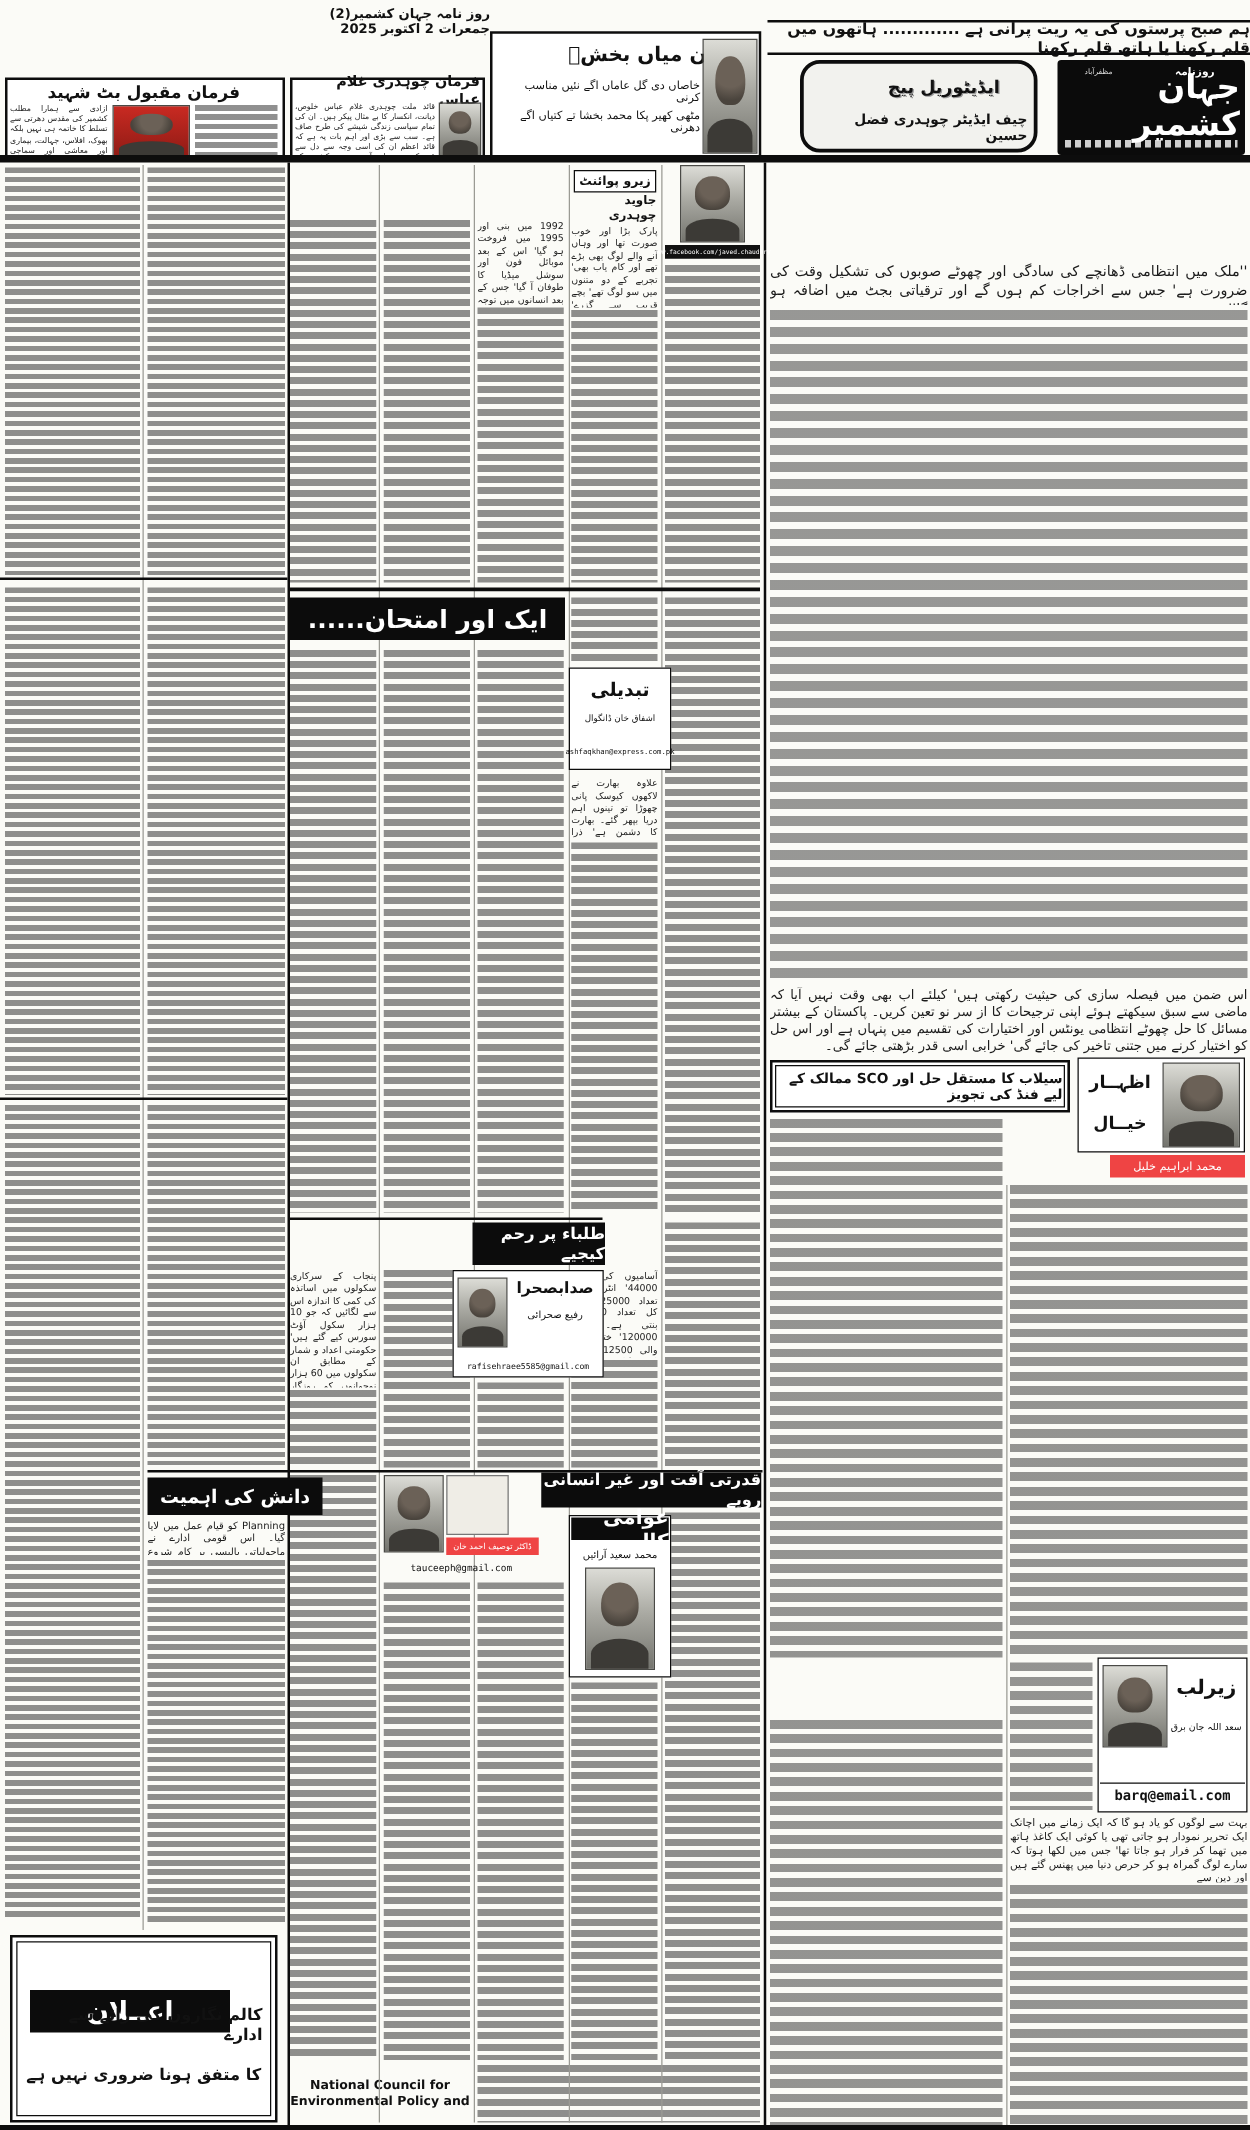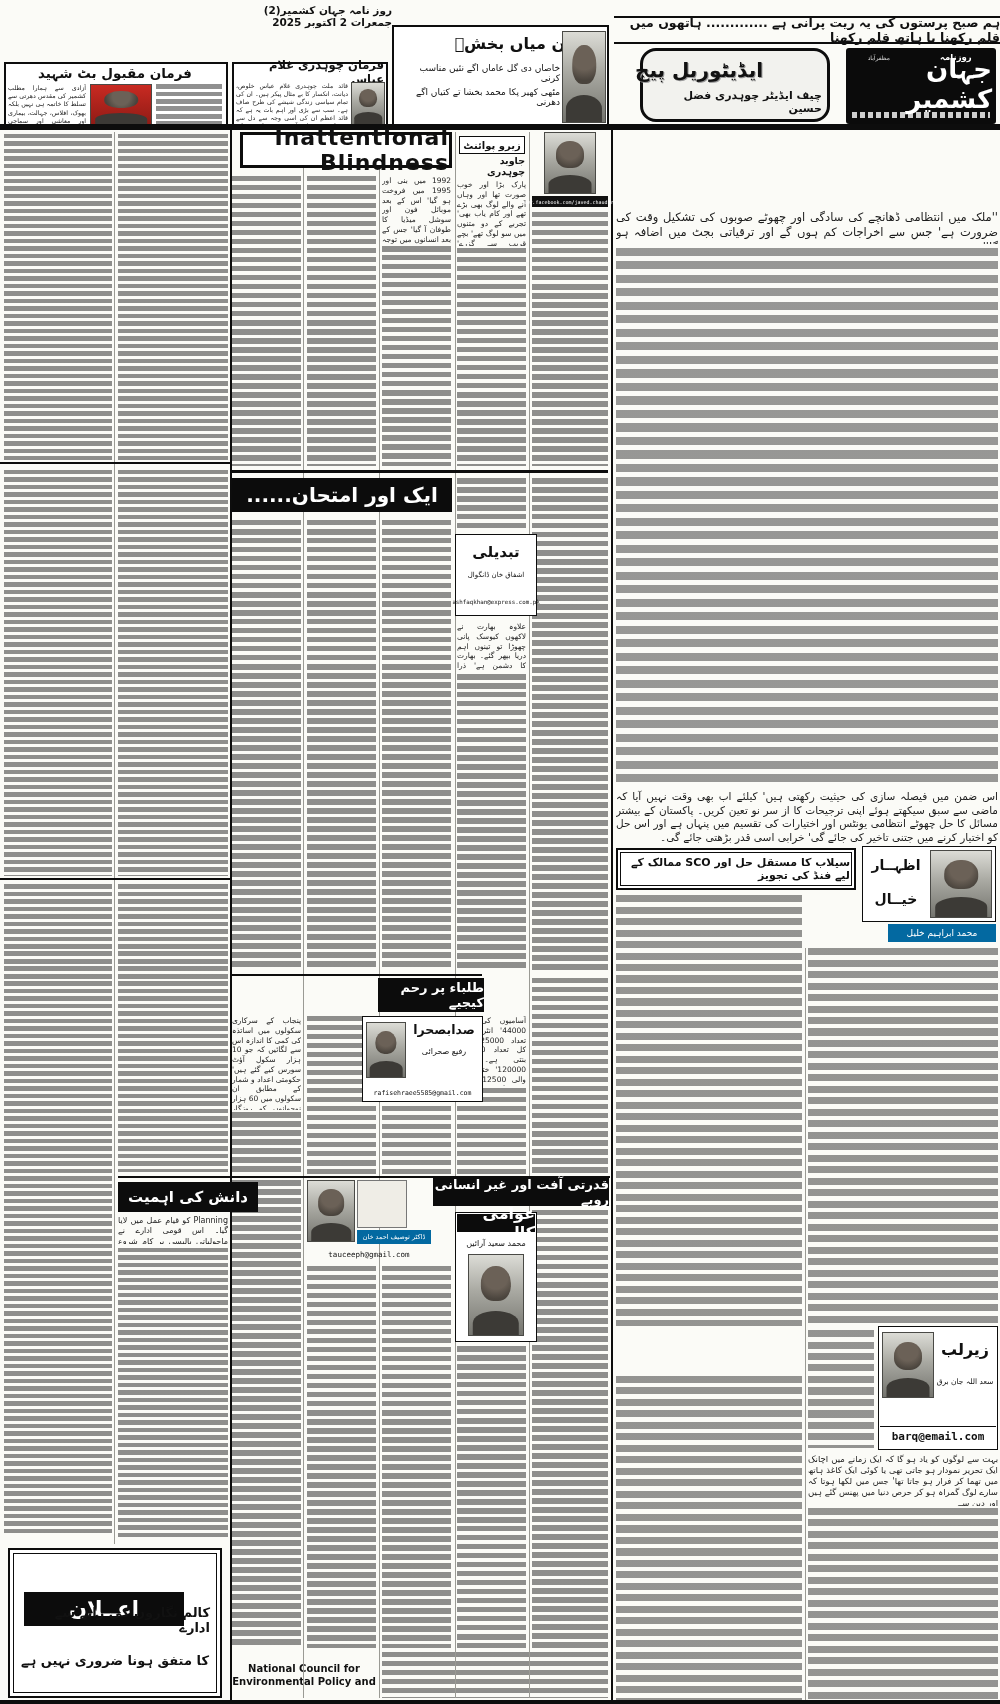--- a/index.html
+++ b/index.html
@@ -19,21 +19,21 @@
   .tx-m{background:repeating-linear-gradient(to bottom,rgba(35,35,35,.52) 0 7px,transparent 7px 11.5px)}
   .tx-w{background:repeating-linear-gradient(to bottom,rgba(35,35,35,.5) 0 8px,transparent 8px 13.5px)}
   .snip{font-size:7.5px;line-height:1.3;text-align:justify;direction:rtl;overflow:hidden;color:#1c1c1c}
   .ph{background:linear-gradient(180deg,#dcdcd6 0%,#a9a9a2 45%,#74746e 100%);border:1px solid #4a4a46;position:absolute;box-sizing:border-box}
   .ph::after{content:"";position:absolute;left:50%;top:14%;width:56%;height:44%;transform:translateX(-50%);
              border-radius:48% 48% 42% 42%;background:radial-gradient(circle at 50% 32%,#6b6157 0 42%,#4a443d 78%)}
   .ph::before{content:"";position:absolute;left:50%;bottom:0;width:86%;height:30%;transform:translateX(-50%);
               border-radius:50% 50% 0 0;background:#3c3a36}
   .ph-red{background:linear-gradient(180deg,#c92a22,#8f1b15)}
   .sig{background:#efede6;border:1px solid #777}
-  .namebar{background:#0369a1;color:#fff}
+  .namebar{background:#ef4444;color:#fff}
   .embar{font-family:"DejaVu Sans Mono",monospace}
   .ttl-en{font-family:"DejaVu Sans",sans-serif;font-weight:600;letter-spacing:1px}
 </style>
 </head>
 <body>
 
 <div id="page">
 
   <div class="abs ur b ctr" style="left:236px;top:6px;width:156px;height:20px;font-size:10.5px">روز نامہ جہان کشمیر(2) جمعرات 2 اکتوبر 2025</div>
 
@@ -50,32 +50,31 @@
 
   <div class="abs box" style="left:392px;top:25px;width:217px;height:103px"></div>
   <div class="abs ur b ctr" style="left:452px;top:31px;width:152px;height:24px;font-size:16px">فرمان میاں بخشؒ</div>
   <div class="abs ur ctr" style="left:398px;top:64px;width:162px;height:18px;font-size:9px">خاصاں دی گل عاماں اگے نئیں مناسب کرنی</div>
   <div class="abs ur ctr" style="left:398px;top:88px;width:162px;height:18px;font-size:9px">مٹھی کھیر پکا محمد بخشا تے کتیاں اگے دھرنی</div>
   <div class="abs ph" style="left:562px;top:31px;width:44px;height:92px"></div>
 
   <div class="abs ur b ctr" style="left:614px;top:16px;width:386px;height:28px;font-size:12.5px;border-top:2px solid #0d0d0d;border-bottom:2px solid #0d0d0d">ہم صبح پرستوں کی یہ ریت پرانی ہے ............. ہاتھوں میں قلم رکھنا یا ہاتھ قلم رکھنا</div>
 
   <div class="abs" style="left:640px;top:48px;width:190px;height:74px;border:3px solid #0d0d0d;border-radius:16px;background:#f2f2ee"></div>
-  <div class="abs ur b ctr" style="left:612px;top:54px;width:174px;height:32px;font-size:20px;text-shadow:1px 1px 0 #999">ایڈیٹوریل پیج</div>
+  <div class="abs ur b ctr" style="left:668px;top:54px;width:174px;height:32px;font-size:14px;text-shadow:1px 1px 0 #999">ایڈیٹوریل پیج</div>
   <div class="abs ur b ctr" style="left:648px;top:92px;width:174px;height:20px;font-size:11px">چیف ایڈیٹر چوہدری فضل حسین</div>
 
   <div class="abs" style="left:846px;top:48px;width:150px;height:76px;background:#0b0b0b;border-radius:3px"></div>
   <div class="abs ur b" style="left:940px;top:52px;width:52px;height:12px;font-size:8.5px;color:#fff;text-align:left">روزنامہ</div>
   <div class="abs ur" style="left:850px;top:54px;width:40px;height:10px;font-size:6px;color:#ddd">مظفرآباد</div>
   <div class="abs ur b ctr" style="left:850px;top:62px;width:142px;height:44px;font-size:26px;color:#fff">جہان کشمیر</div>
   <div class="abs" style="left:852px;top:112px;width:138px;height:6px;background:repeating-linear-gradient(to right,rgba(255,255,255,.8) 0 5px,transparent 5px 8px)"></div>
 
   <div class="abs rule" style="left:0;top:124px;width:1000px;height:6px"></div>
 
-  <div class="abs ctr ttl-en" style="left:240px;top:132px;width:212px;height:36px;border:3px solid #0d0d0d;font-size:22px;background:#fff;z-index:2">Inattentional Blindness</div>
   <div class="abs ur b ctr" style="left:459px;top:136px;width:66px;height:18px;font-size:10px;border:1px solid #0d0d0d;background:#fff;z-index:2">زیرو پوائنٹ</div>
   <div class="abs ur b ctr" style="left:459px;top:158px;width:66px;height:16px;font-size:9.5px;z-index:2">جاوید چوہدری</div>
   <div class="abs ph" style="left:544px;top:132px;width:52px;height:62px;z-index:2"></div>
   <div class="abs ctr embar" style="left:532px;top:196px;width:76px;height:11px;background:#111;color:#fff;font-size:5px;z-index:2">www.facebook.com/javed.chaudhry</div>
   <div class="abs snip" style="left:382px;top:176px;width:69px;height:68px">1992 میں بنی اور 1995 میں فروخت ہو گیا' اس کے بعد موبائل فون اور سوشل میڈیا کا طوفان آ گیا' جس کے بعد انسانوں میں توجہ کا بحران پیدا ہو گیا' مختلف اوقات میں مختلف شکلوں میں یہ تجربہ دہرایا گیا' 2016 ۔۔۔</div>
   <div class="abs snip" style="left:457px;top:180px;width:69px;height:66px">پارک بڑا اور خوب صورت تھا اور وہاں آنے والے لوگ بھی بڑے تھے اور کام یاب بھی' تجربے کے دو متنوں میں سو لوگ تھے' بچے قریب سے گزرے' پولیس والوں نے اسے دیکھا بھی آگے سے' پانچ لوگوں نے بچے کی شناخت بھی کر لی لیکن اس کے باوجود۔۔۔</div>
 
   <div class="abs hl ur ctr b" style="left:232px;top:478px;width:220px;height:34px;font-size:20px;z-index:2">ایک اور امتحان......</div>
   <div class="abs" style="left:455px;top:534px;width:82px;height:82px;border:1.5px solid #0d0d0d;background:#fff;z-index:2"></div>
   <div class="abs ur b ctr" style="left:457px;top:540px;width:78px;height:24px;font-size:15px;z-index:3">تبدیلی</div>

